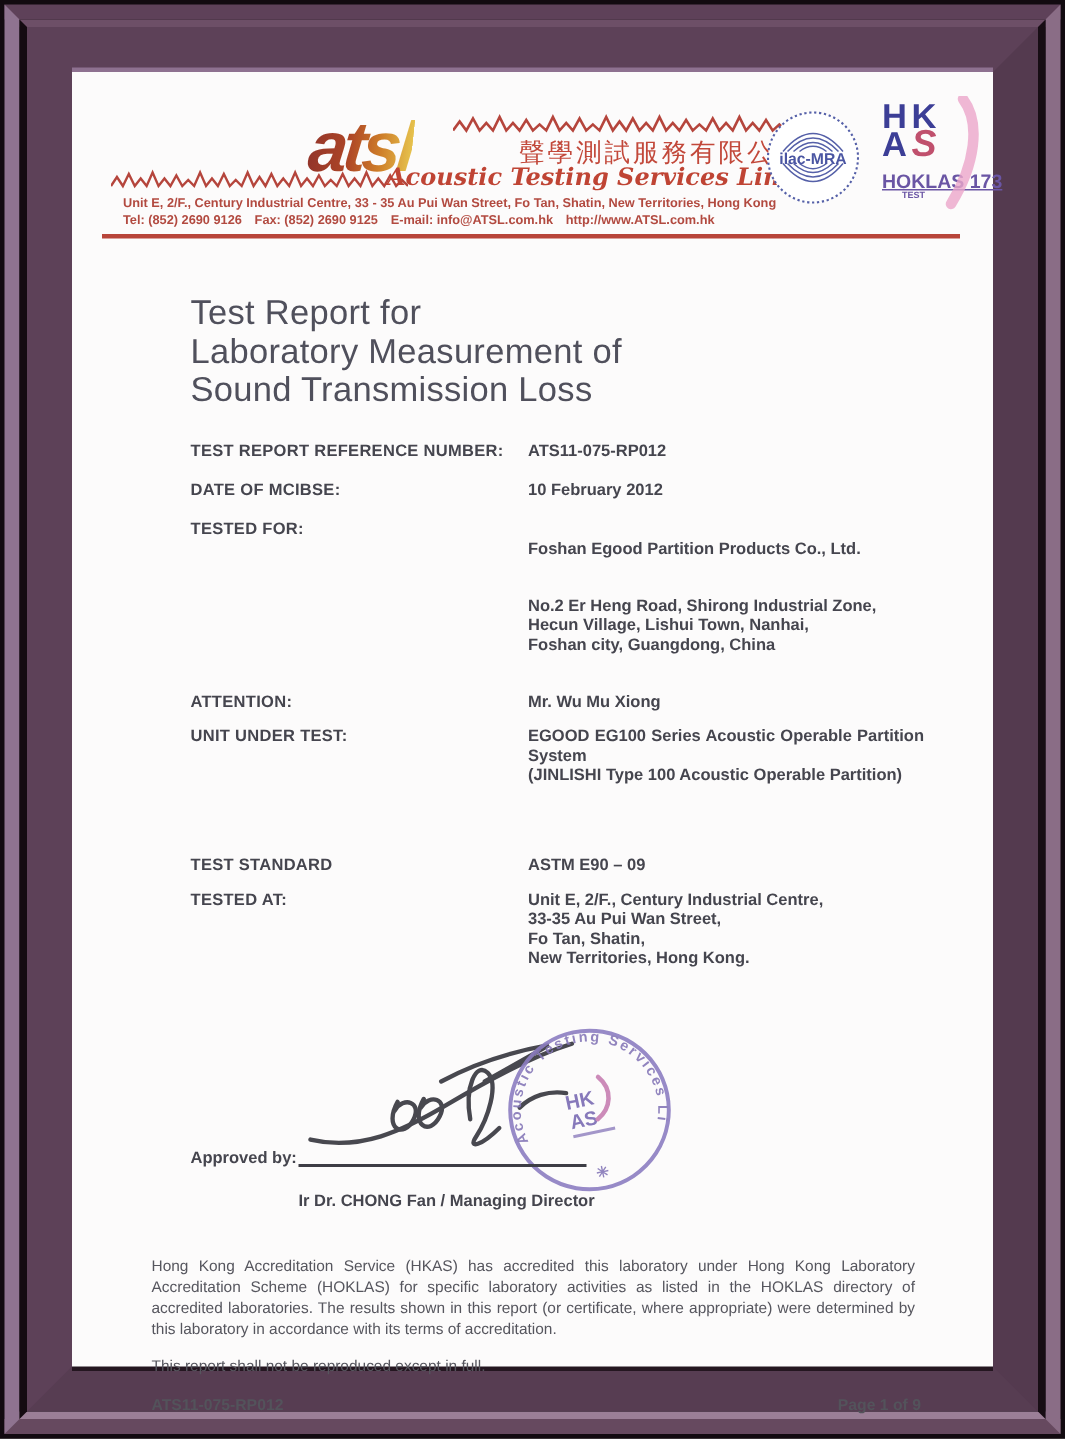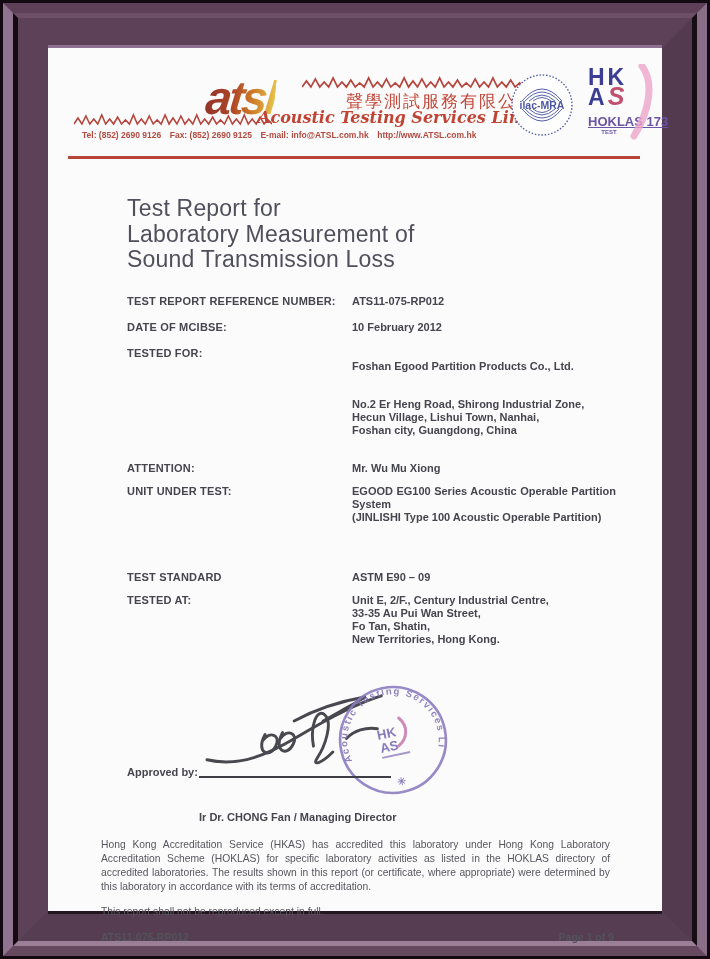--- a/index.html
+++ b/index.html
@@ -51,21 +51,21 @@
   .just{text-align:justify;}
   .m22{margin-top:22px}.m13{margin-top:13px}.m12{margin-top:12px}
   .m10{margin-top:10px}.m33{margin-top:47px}
   .subval{margin-top:12px;}
   
   .sigzone{position:relative;height:150px;margin:32px 46px 0 79px;
       font-size:11px;font-weight:bold;line-height:13px;color:#45454e;}
   .approved{position:absolute;left:0;top:88px;font-weight:600;}
   .sigsvg{position:absolute;left:66px;top:12px;width:210px;height:92px;}
   .sigline{position:absolute;left:72px;top:98px;width:192px;border-bottom:2px solid #3d3d45;}
-  .signame{position:absolute;left:72px;top:120px;white-space:pre-line;}
+  .signame{position:absolute;left:72px;top:104px;white-space:pre-line;}
   .stamp{position:absolute;left:205px;top:1px;width:122px;height:122px;
       transform:rotate(-12deg);opacity:.9;}
   
   .footer{margin:10px 46px 0 53px;color:#56565e;}
   .accred{font-size:10.3px;line-height:14px;text-align:justify;font-weight:500;
       padding-right:6px;}
   .note{margin-top:12px;font-size:10.3px;font-weight:500;}
   .refrow{margin-top:14px;display:flex;justify-content:space-between;
       font-size:10.5px;font-weight:600;color:#53535b;padding-right:2px;}
 </style>
@@ -85,20 +85,21 @@
       </svg>
       <svg class="zig zig2" viewBox="0 0 200 14" preserveAspectRatio="none">
         <path d="M0,12 L4,6 L8,12 L12,4 L16,12 L20,7 L24,12 L28,3 L32,12 L36,7 L40,12 L44,5 L48,12 L52,8 L56,12 L60,3 L64,12 L68,7 L72,12 L76,4 L80,12 L84,8 L88,12 L92,3 L96,12 L100,6 L104,12 L108,4 L112,12 L116,7 L120,12 L124,3 L128,12 L132,7 L136,12 L140,5 L144,12 L148,8 L152,12 L156,4 L160,12 L164,7 L168,12 L172,3 L176,12 L180,7 L184,12 L188,5 L192,12 L196,8 L200,12" fill="none" stroke="#b5453c" stroke-width="1.6"></path>
       </svg>
 
       <div class="wordmark">atsl</div>
       <div class="company-zh">聲學測試服務有限公司</div>
       <div class="company-en">Acoustic Testing Services Limited</div>
 
       <div class="addr">
+        <div>Unit E, 2/F., Century Industrial Centre, 33 - 35 Au Pui Wan Street, Fo Tan, Shatin, New Territories, Hong Kong</div>
         <div>Tel: (852) 2690 9126 Fax: (852) 2690 9125 E-mail: info@ATSL.com.hk http://www.ATSL.com.hk</div>
       </div>
 
       <svg class="ilac" viewBox="0 0 64 64">
         <circle cx="32" cy="32" r="30" fill="#ffffff" stroke="#5560a8" stroke-width="1.4" stroke-dasharray="1.5,1.8"></circle>
         <g fill="none" stroke="#5560a8" stroke-width="1">
           <path d="M12,28 Q32,4 52,28"></path>
             <path d="M15,28 Q32,10 49,28"></path>
           <path d="M19,28 Q32,16 45,28"></path>
             <path d="M23,28 Q32,21 41,28"></path>

